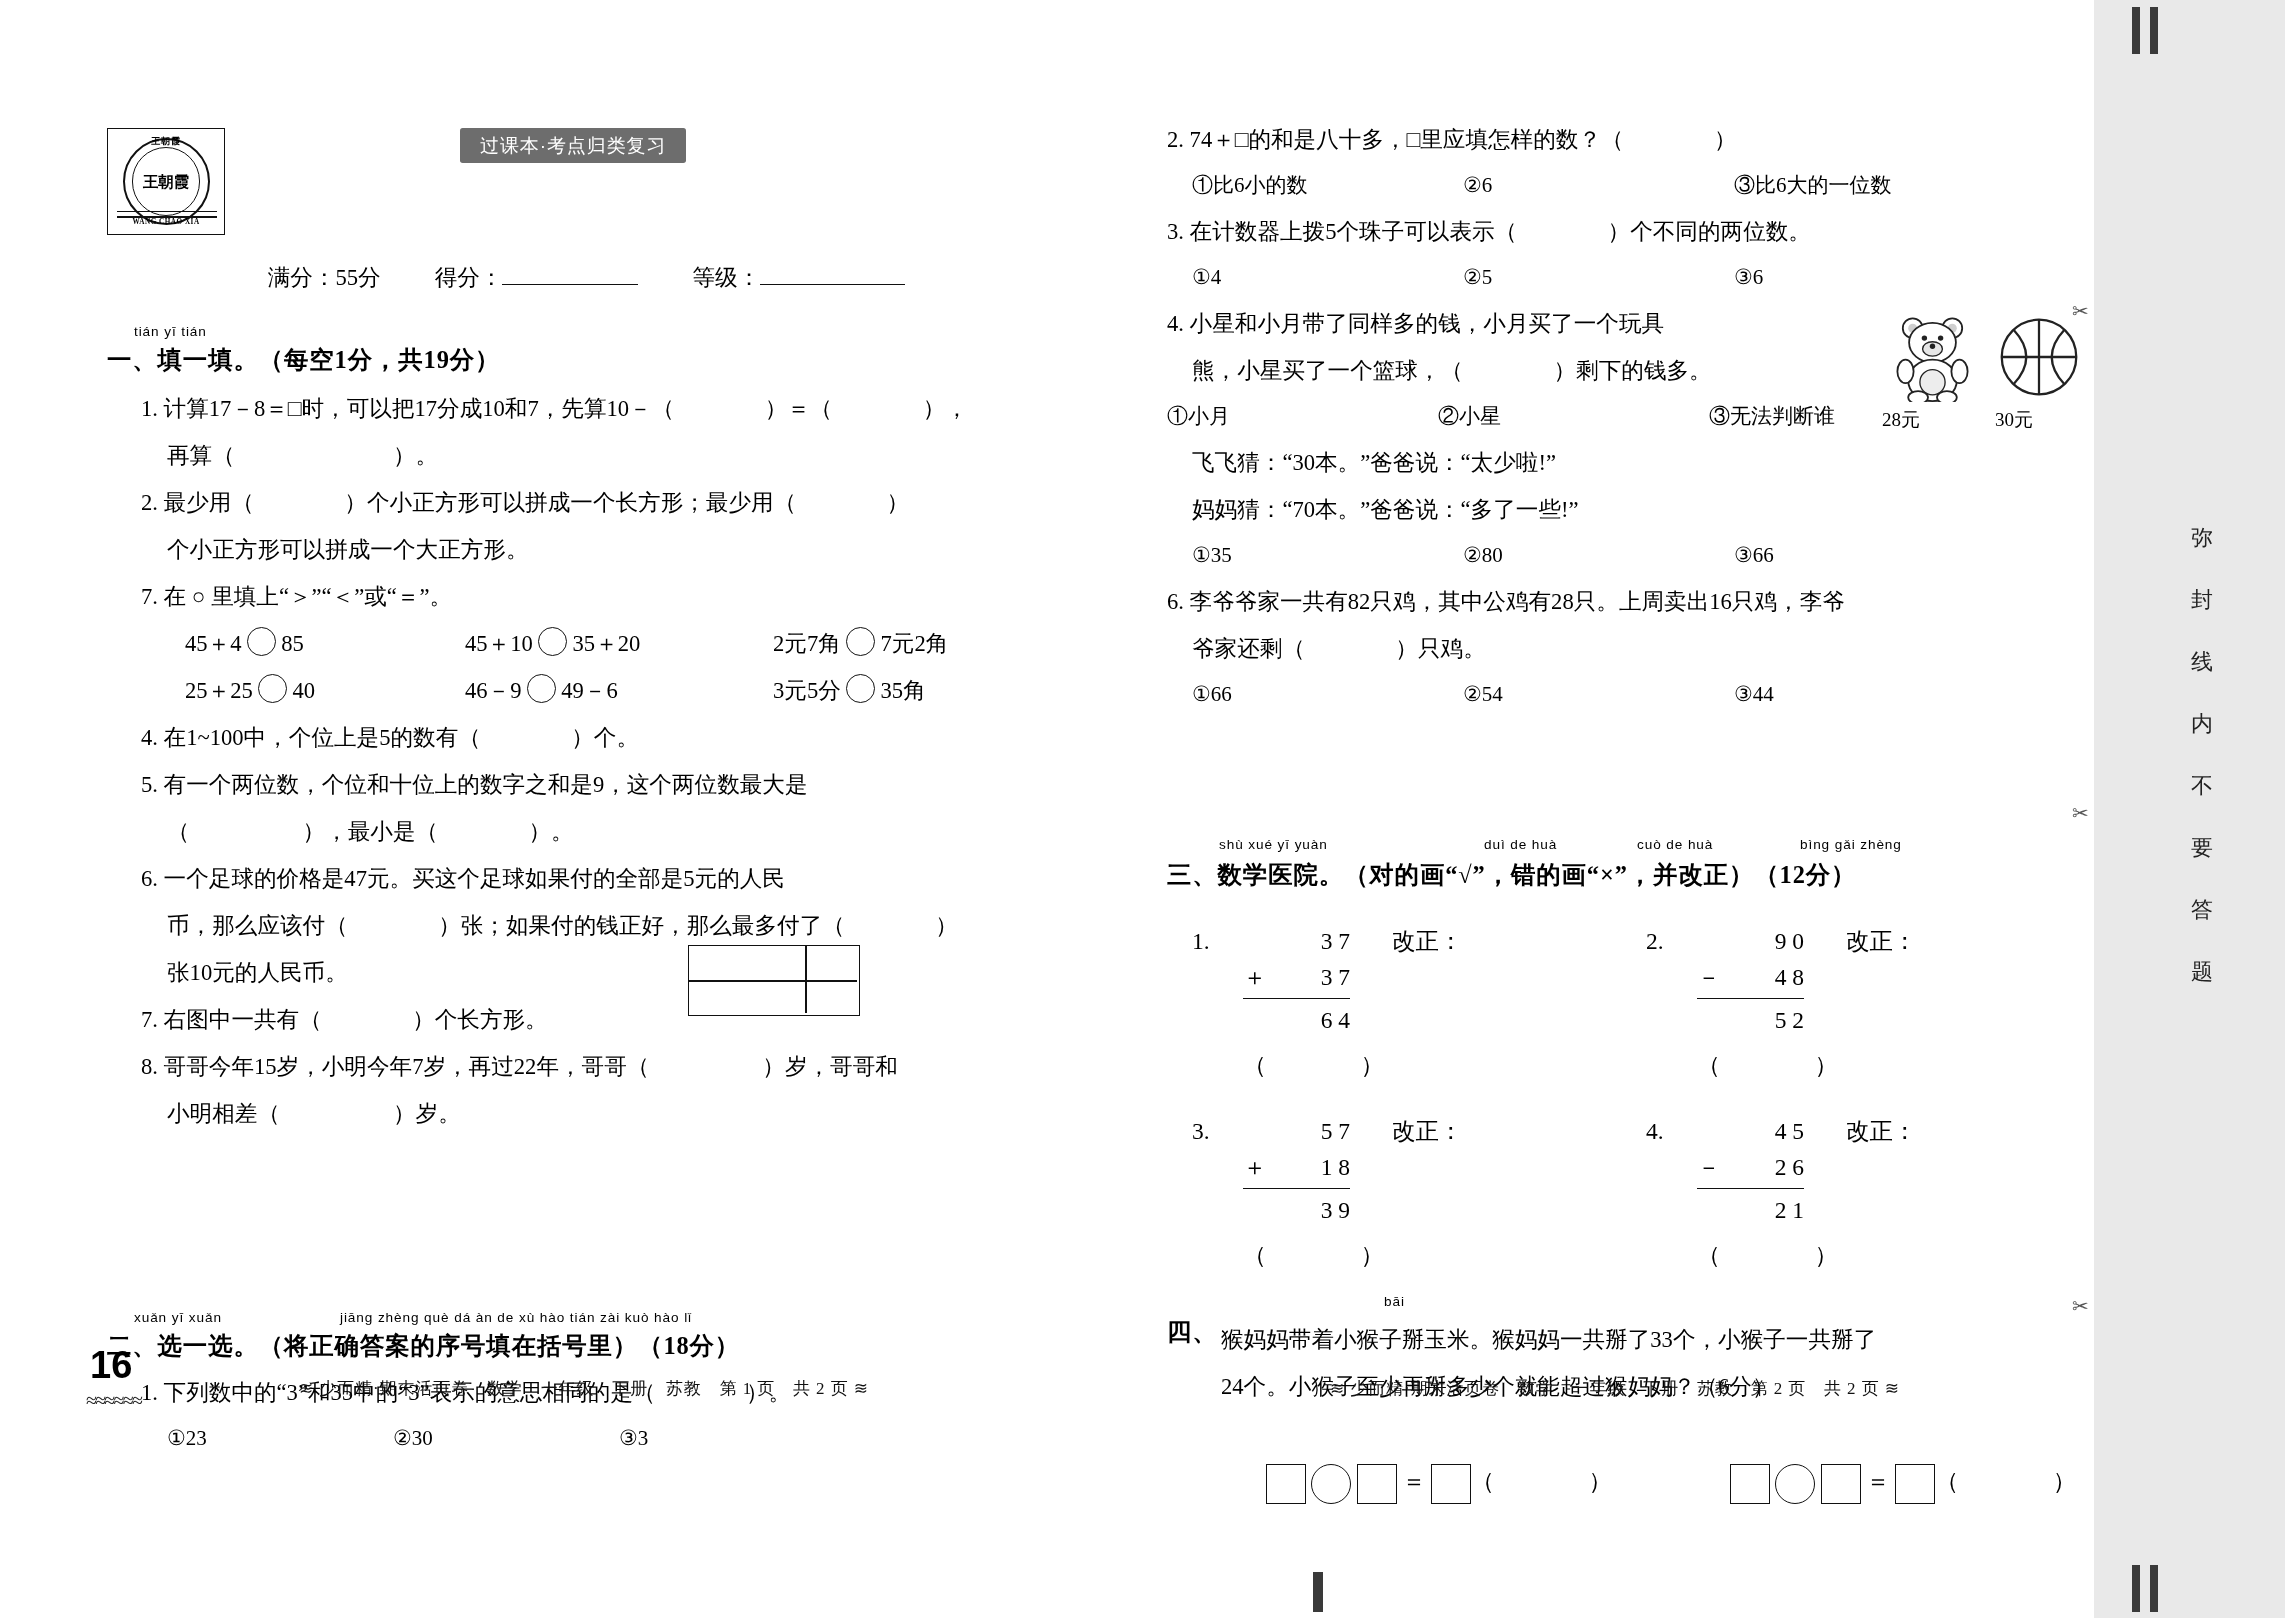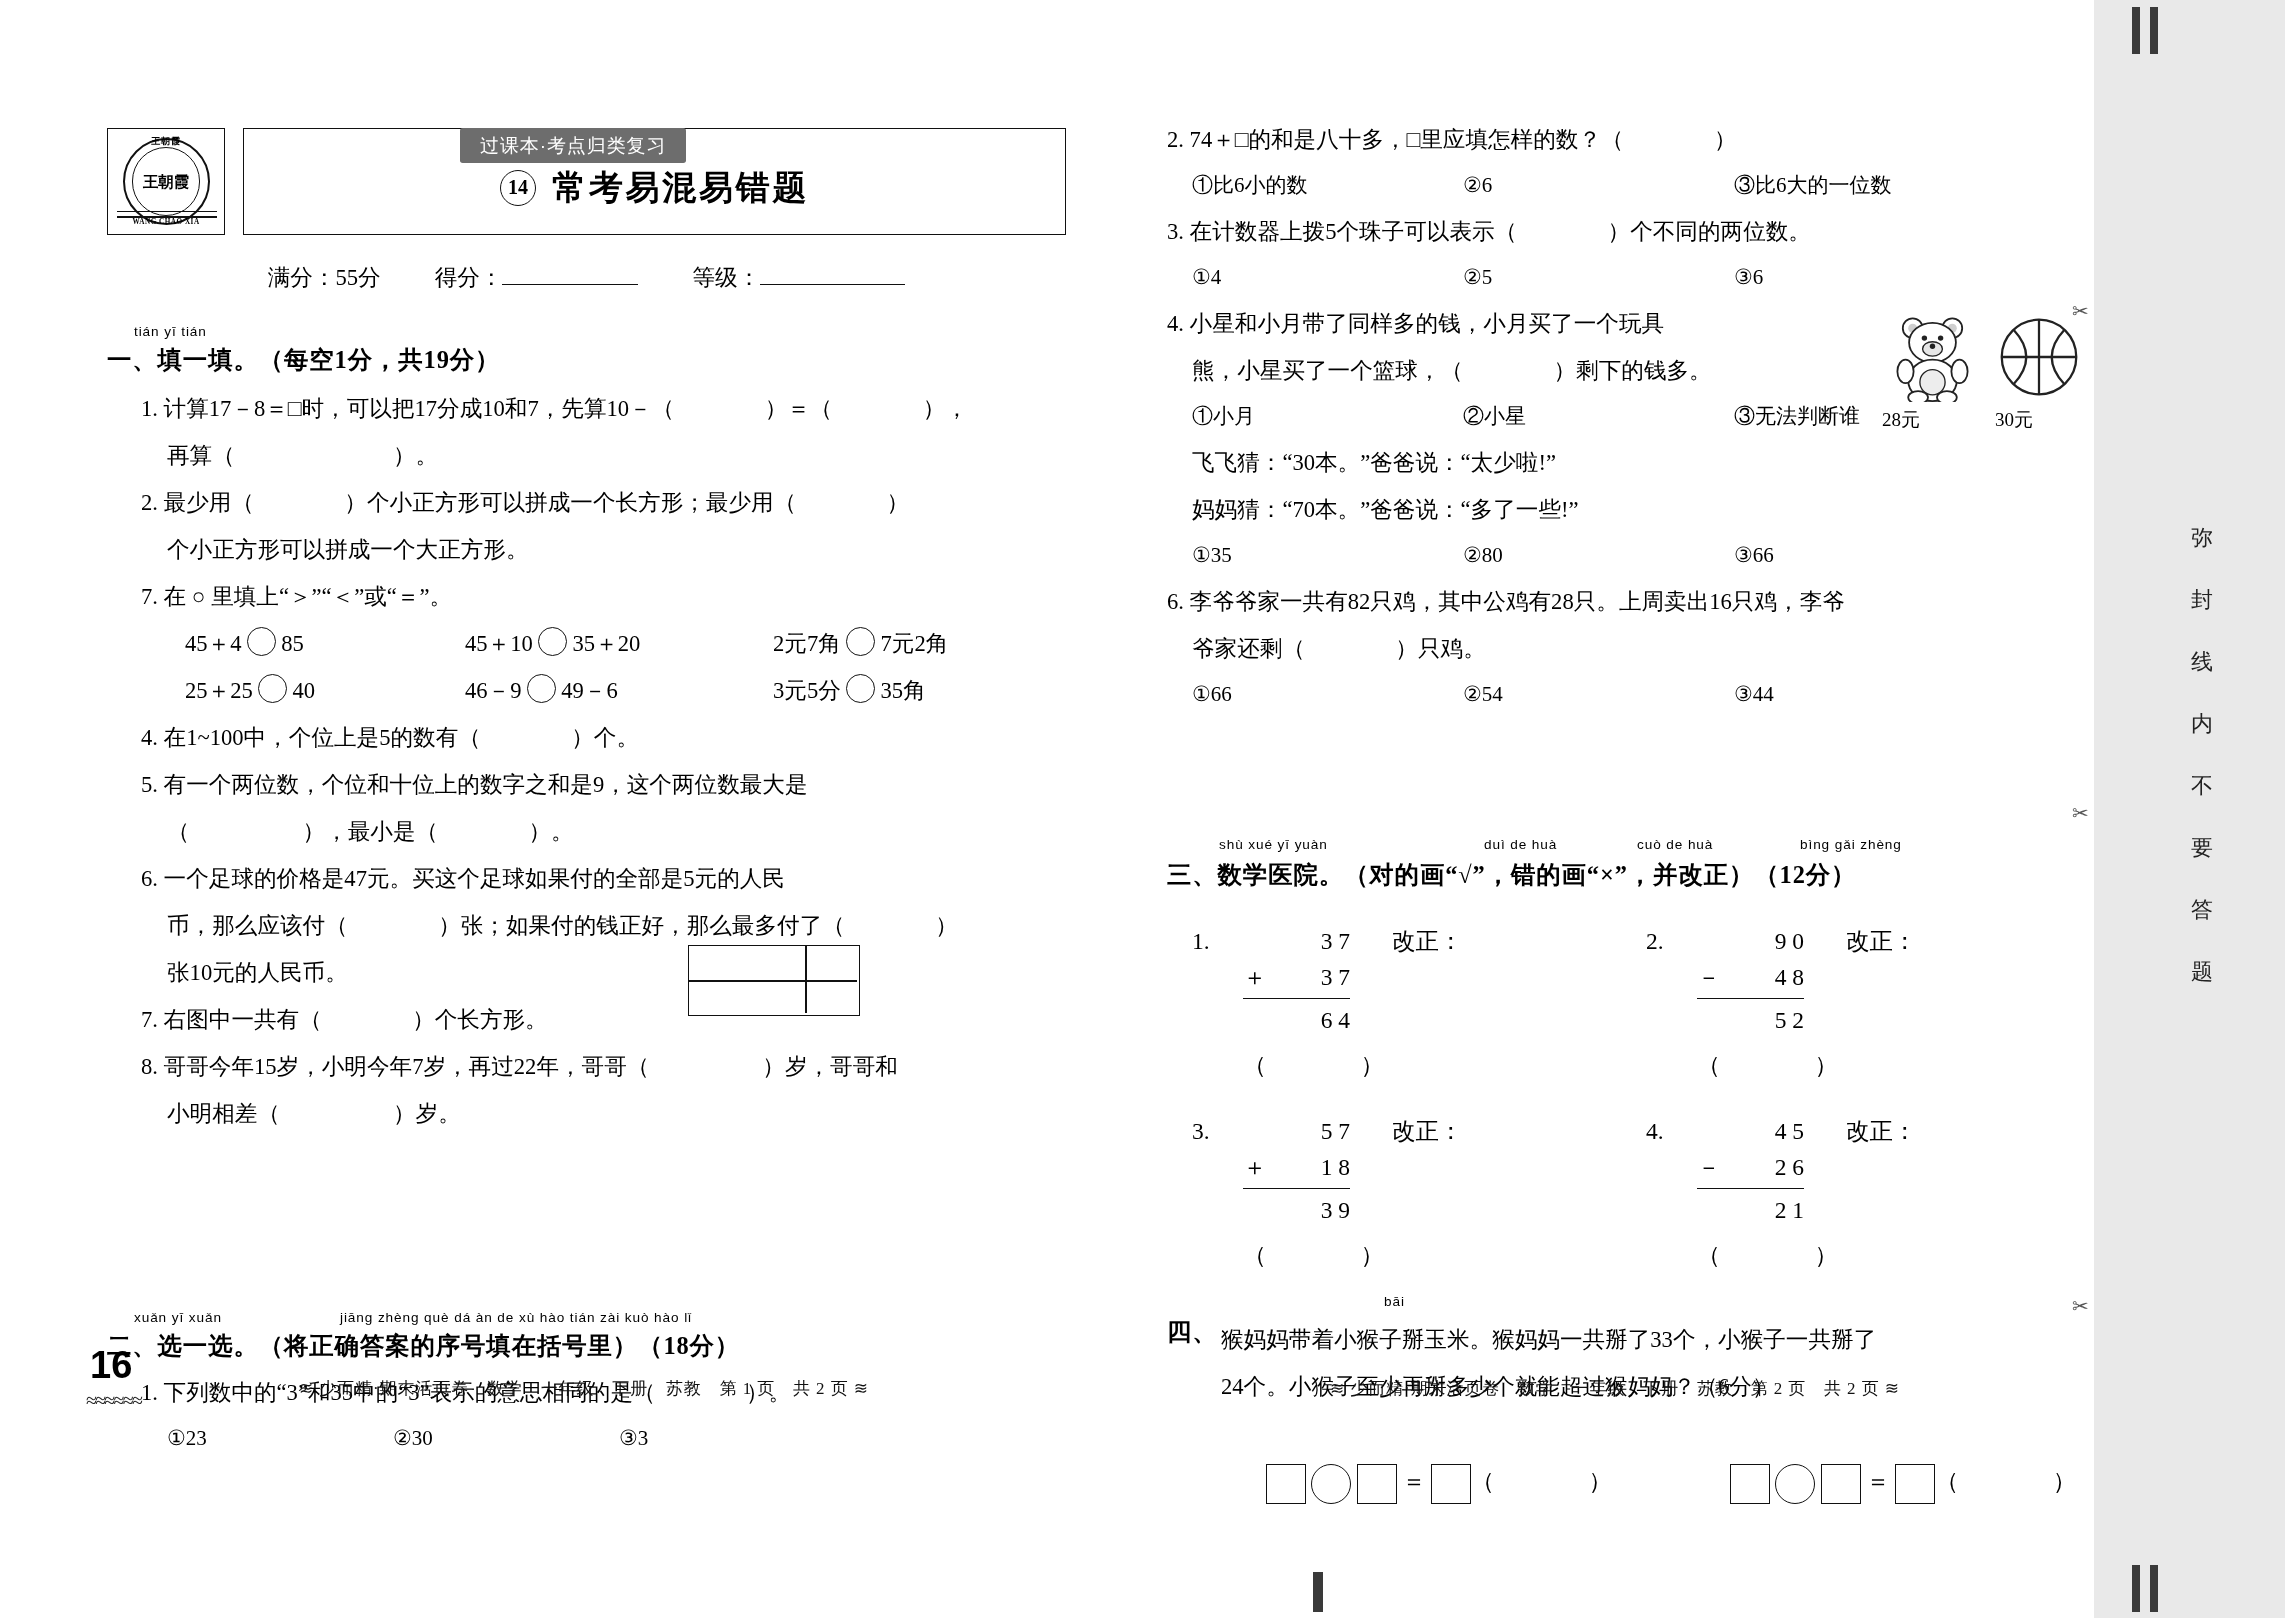--- a/index.html
+++ b/index.html
@@ -143,26 +143,20 @@
       <div class="seal-inner">
         <div class="seal-top">王朝霞</div>
         <div class="seal-mid">王朝霞</div>
         <div class="seal-bot">WANG CHAO XIA</div>
       </div>
       <div class="seal-lines">
           <i></i>
           <i></i>
         </div>
     </div>
-    <div class="title-box">
-      <div class="title-row">
-        <span class="circ-num">14</span>
-        <span class="main-title">常考易混易错题</span>
-      </div>
-    </div>
     <div class="tag">过课本·考点归类复习</div>
   </div>
 
   <div class="score-line">
     <span>满分：55分</span>
     <span><span>得分：</span><span class="ul w150"></span></span>
     <span><span>等级：</span><span class="ul w160"></span></span>
   </div>
 
   <div class="sec" style="left:107px;top:344px;width:968px;">
@@ -229,21 +223,21 @@
       <span>③比6大的一位数</span>
     </div>
     <div class="q">3. 在计数器上拨5个珠子可以表示（　　　　）个不同的两位数。</div>
     <div class="opts" style="margin-left:25px;">
       <span style="width:271px;">①4</span>
       <span style="width:271px;">②5</span>
       <span>③6</span>
     </div>
     <div class="q" style="width:688px;">4. 小星和小月带了同样多的钱，小月买了一个玩具</div>
     <div class="q" style="margin-left:25px;width:688px;">熊，小星买了一个篮球，（　　　　）剩下的钱多。</div>
-    <div class="opts" style="margin-left:25px;">
+    <div class="opts" style="">
       <span style="width:271px;">①小月</span>
       <span style="width:271px;">②小星</span>
       <span>③无法判断谁</span>
     </div>
     <div class="q" style="margin-left:25px;">飞飞猜：“30本。”爸爸说：“太少啦!”</div>
     <div class="q" style="margin-left:25px;">妈妈猜：“70本。”爸爸说：“多了一些!”</div>
     <div class="opts" style="margin-left:25px;">
       <span style="width:271px;">①35</span>
       <span style="width:271px;">②80</span>
       <span>③66</span>

